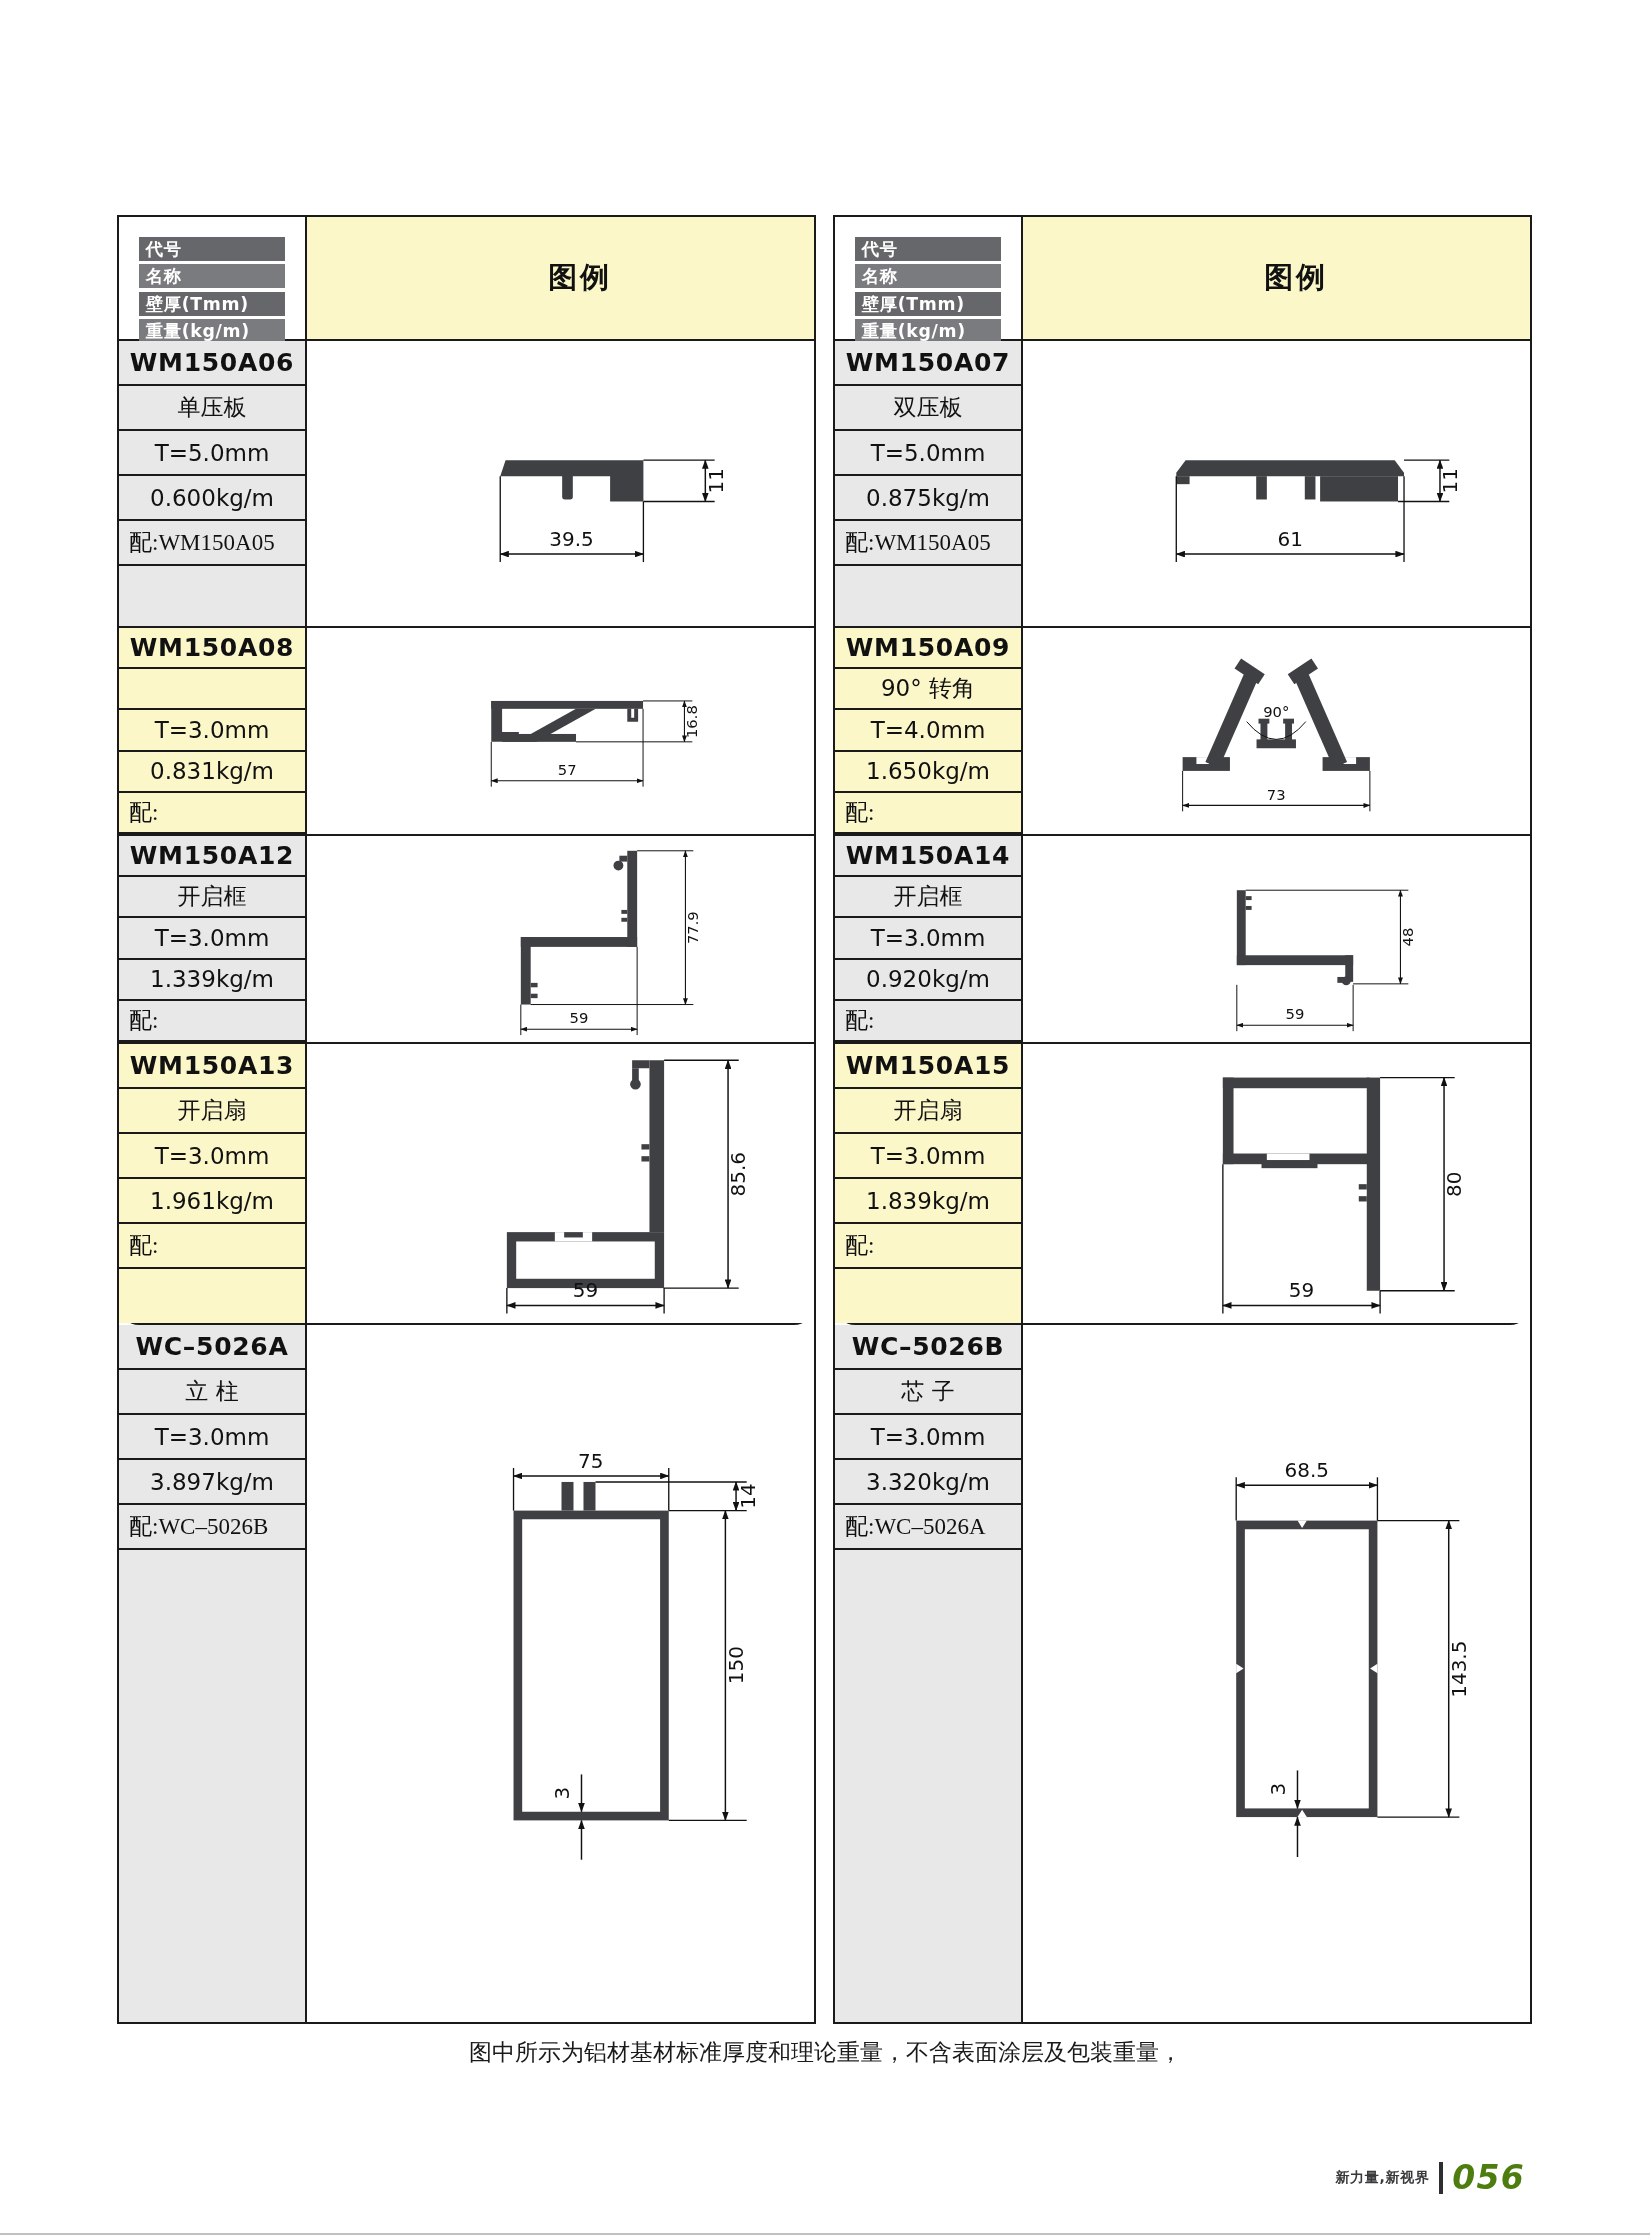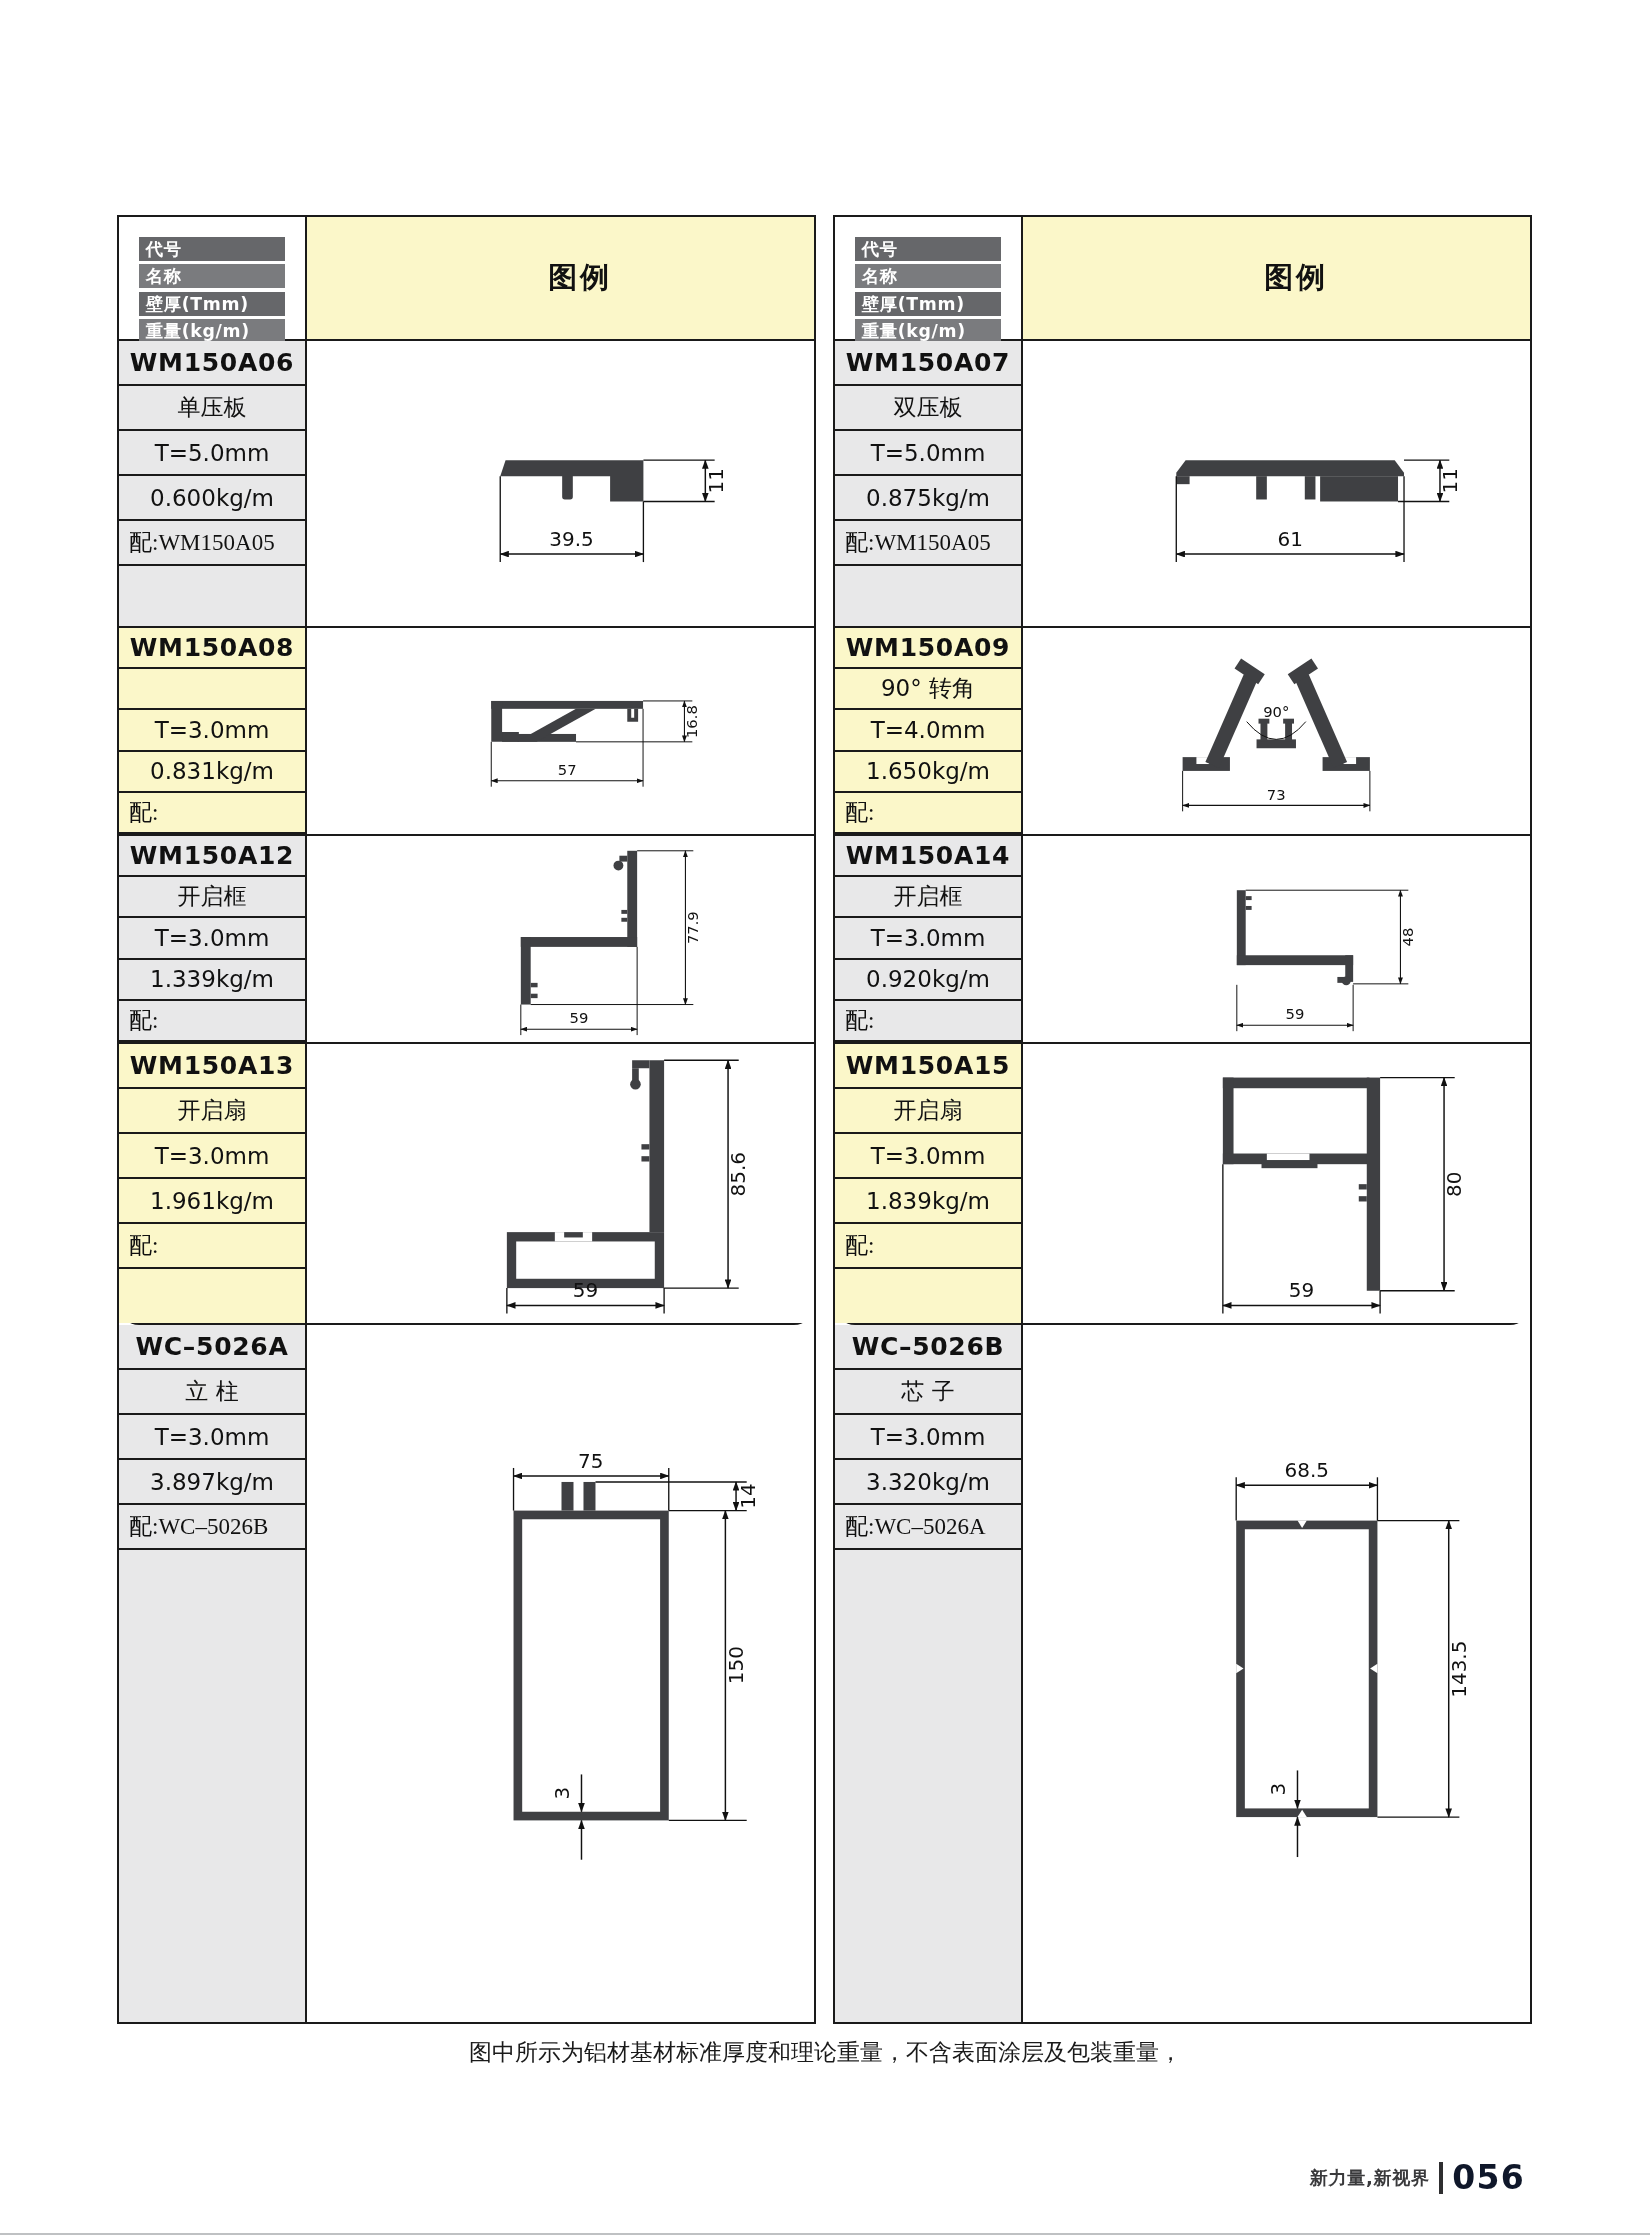--- a/index.html
+++ b/index.html
@@ -47,23 +47,23 @@
   .dl { stroke:#111; stroke-width:2.2; fill:none; }  
   .xl { stroke:#111; stroke-width:2;   fill:none; }  
   .dt { font-size:30px; fill:#111; text-anchor:middle; font-family:"DejaVu Sans","Liberation Sans",sans-serif; }
 
   
   .notes { position:absolute; left:0; width:1651px; text-align:center; font-size:23px; color:#1a1a1a; }
   .notes.l1 { top:2037px; }
   .notes.l2 { top:2081px; }
 
   .footer { position:absolute; right:126px; top:2158px; display:flex; align-items:center; gap:9.3px; }
-  .footer .brand { font-size:18px; font-weight:700; color:#3a3a3c; letter-spacing:0.7px; }
+  .footer .brand { font-size:14px; font-weight:700; color:#3a3a3c; letter-spacing:0.7px; }
   .footer .sep { width:4px; height:32px; background:#2e2e30; }
-  .footer .pno { font-size:33px; font-weight:700; color:#0f172a; letter-spacing:1.3px; }
+  .footer .pno { font-size:33px; font-weight:700; color:#4d7c0f; letter-spacing:1.3px;font-style:italic; }
   .bottom-hairline { position:absolute; left:0; top:2233px; width:1651px; height:2px; background:#bfc1c3; }
 </style>
 </head>
 <body>
 
 <svg width="0" height="0" style="position:absolute">
   <defs>
     <marker id="ae" viewBox="0 0 14 10" markerWidth="14" markerHeight="10" refX="13" refY="5" orient="auto" markerUnits="userSpaceOnUse">
         <path d="M0,0L14,5L0,10Z" fill="#111"></path>
       </marker>

